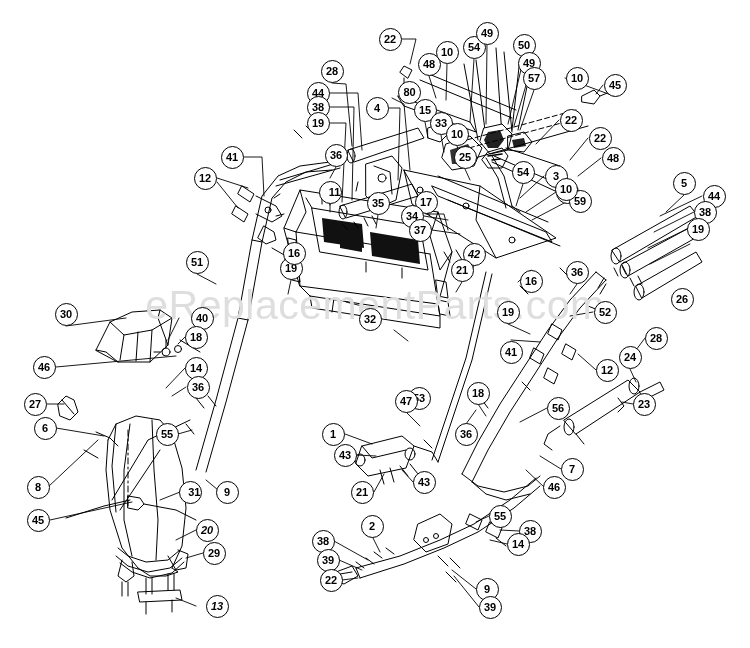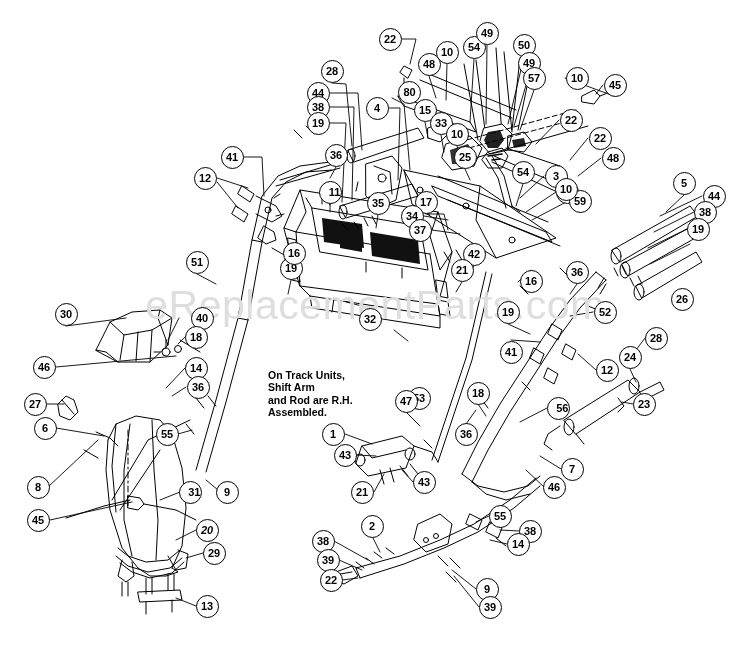--- a/index.html
+++ b/index.html
@@ -446,24 +446,20 @@
       <path d="M334 541 L368 560"></path>
       <path d="M339 560 L362 570"></path>
       <path d="M342 580 L358 578"></path>
       <path d="M476 589 L452 570"></path>
       <path d="M479 607 L454 576"></path>
     </g>
   </svg>
 
   <div id="watermark">eReplacementParts.com</div>
 
-  <div id="note">On Track Units,
-Shift Arm
-and Rod are R.H.
-Assembled.</div>
 
   <div id="callout-layer">
       <div class="callout" style="left: 390px; top: 39px;">22</div>
       <div class="callout" style="left: 429px; top: 64px;">48</div>
       <div class="callout" style="left: 447px; top: 52px;">10</div>
       <div class="callout" style="left: 474px; top: 47px;">54</div>
       <div class="callout" style="left: 487px; top: 33px;">49</div>
       <div class="callout" style="left: 524px; top: 45px;">50</div>
       <div class="callout" style="left: 529px; top: 63px;">49</div>
       <div class="callout" style="left: 534px; top: 78px;">57</div>
@@ -496,21 +492,21 @@
       <div class="callout" style="left: 580px; top: 201px;">59</div>
       <div class="callout" style="left: 684px; top: 183px;">5</div>
       <div class="callout" style="left: 714px; top: 196px;">44</div>
       <div class="callout" style="left: 705px; top: 212px;">38</div>
       <div class="callout" style="left: 698px; top: 229px;">19</div>
       <div class="callout" style="left: 682px; top: 244px; margin-top: 44px;">26</div>
       <div class="callout" style="left: 566px; top: 189px;">10</div>
       <div class="callout" style="left: 197px; top: 262px;">51</div>
       <div class="callout" style="left: 291px; top: 268px;">19</div>
       <div class="callout" style="left: 294px; top: 253px;">16</div>
-      <div class="callout" style="left: 474px; top: 254px;">42</div>
+      <div class="callout" style="left: 474px; top: 254px; font-style: italic;">42</div>
       <div class="callout" style="left: 462px; top: 270px;">21</div>
       <div class="callout" style="left: 531px; top: 281px;">16</div>
       <div class="callout" style="left: 577px; top: 272px;">36</div>
       <div class="callout" style="left: 66px; top: 314px;">30</div>
       <div class="callout" style="left: 202px; top: 318px;">40</div>
       <div class="callout" style="left: 196px; top: 337px;">18</div>
       <div class="callout" style="left: 370px; top: 319px;">32</div>
       <div class="callout" style="left: 419px; top: 341px; margin-top: 46px;">53</div>
       <div class="callout" style="left: 508px; top: 312px;">19</div>
       <div class="callout" style="left: 511px; top: 352px;">41</div>
@@ -521,34 +517,34 @@
       <div class="callout" style="left: 644px; top: 404px;">23</div>
       <div class="callout" style="left: 44px; top: 367px;">46</div>
       <div class="callout" style="left: 196px; top: 368px;">14</div>
       <div class="callout" style="left: 198px; top: 387px;">36</div>
       <div class="callout" style="left: 35px; top: 404px;">27</div>
       <div class="callout" style="left: 45px; top: 428px;">6</div>
       <div class="callout" style="left: 167px; top: 434px;">55</div>
       <div class="callout" style="left: 406px; top: 401px;">47</div>
       <div class="callout" style="left: 478px; top: 393px;">18</div>
       <div class="callout" style="left: 466px; top: 434px;">36</div>
-      <div class="callout" style="left: 558px; top: 408px; text-align: right;">56</div>
+      <div class="callout" style="left: 558px; top: 408px;">56</div>
       <div class="callout" style="left: 572px; top: 469px;">7</div>
       <div class="callout" style="left: 554px; top: 487px;">46</div>
       <div class="callout" style="left: 333px; top: 434px;">1</div>
       <div class="callout" style="left: 345px; top: 455px;">43</div>
       <div class="callout" style="left: 362px; top: 492px;">21</div>
       <div class="callout" style="left: 424px; top: 482px;">43</div>
       <div class="callout" style="left: 38px; top: 487px;">8</div>
       <div class="callout" style="left: 190px; top: 492px; text-align: right;">31</div>
       <div class="callout" style="left: 227px; top: 492px;">9</div>
       <div class="callout" style="left: 38px; top: 520px;">45</div>
       <div class="callout" style="left: 207px; top: 530px; font-style: italic;">20</div>
       <div class="callout" style="left: 214px; top: 553px;">29</div>
-      <div class="callout" style="left: 207px; top: 606px;">13</div>
+      <div class="callout" style="left: 217px; top: 606px; font-style: italic;">13</div>
       <div class="callout" style="left: 500px; top: 516px;">55</div>
       <div class="callout" style="left: 530px; top: 531px;">38</div>
       <div class="callout" style="left: 518px; top: 544px;">14</div>
       <div class="callout" style="left: 372px; top: 526px;">2</div>
       <div class="callout" style="left: 323px; top: 541px;">38</div>
       <div class="callout" style="left: 328px; top: 560px;">39</div>
       <div class="callout" style="left: 331px; top: 580px;">22</div>
       <div class="callout" style="left: 487px; top: 589px;">9</div>
       <div class="callout" style="left: 490px; top: 607px;">39</div>
     </div>

